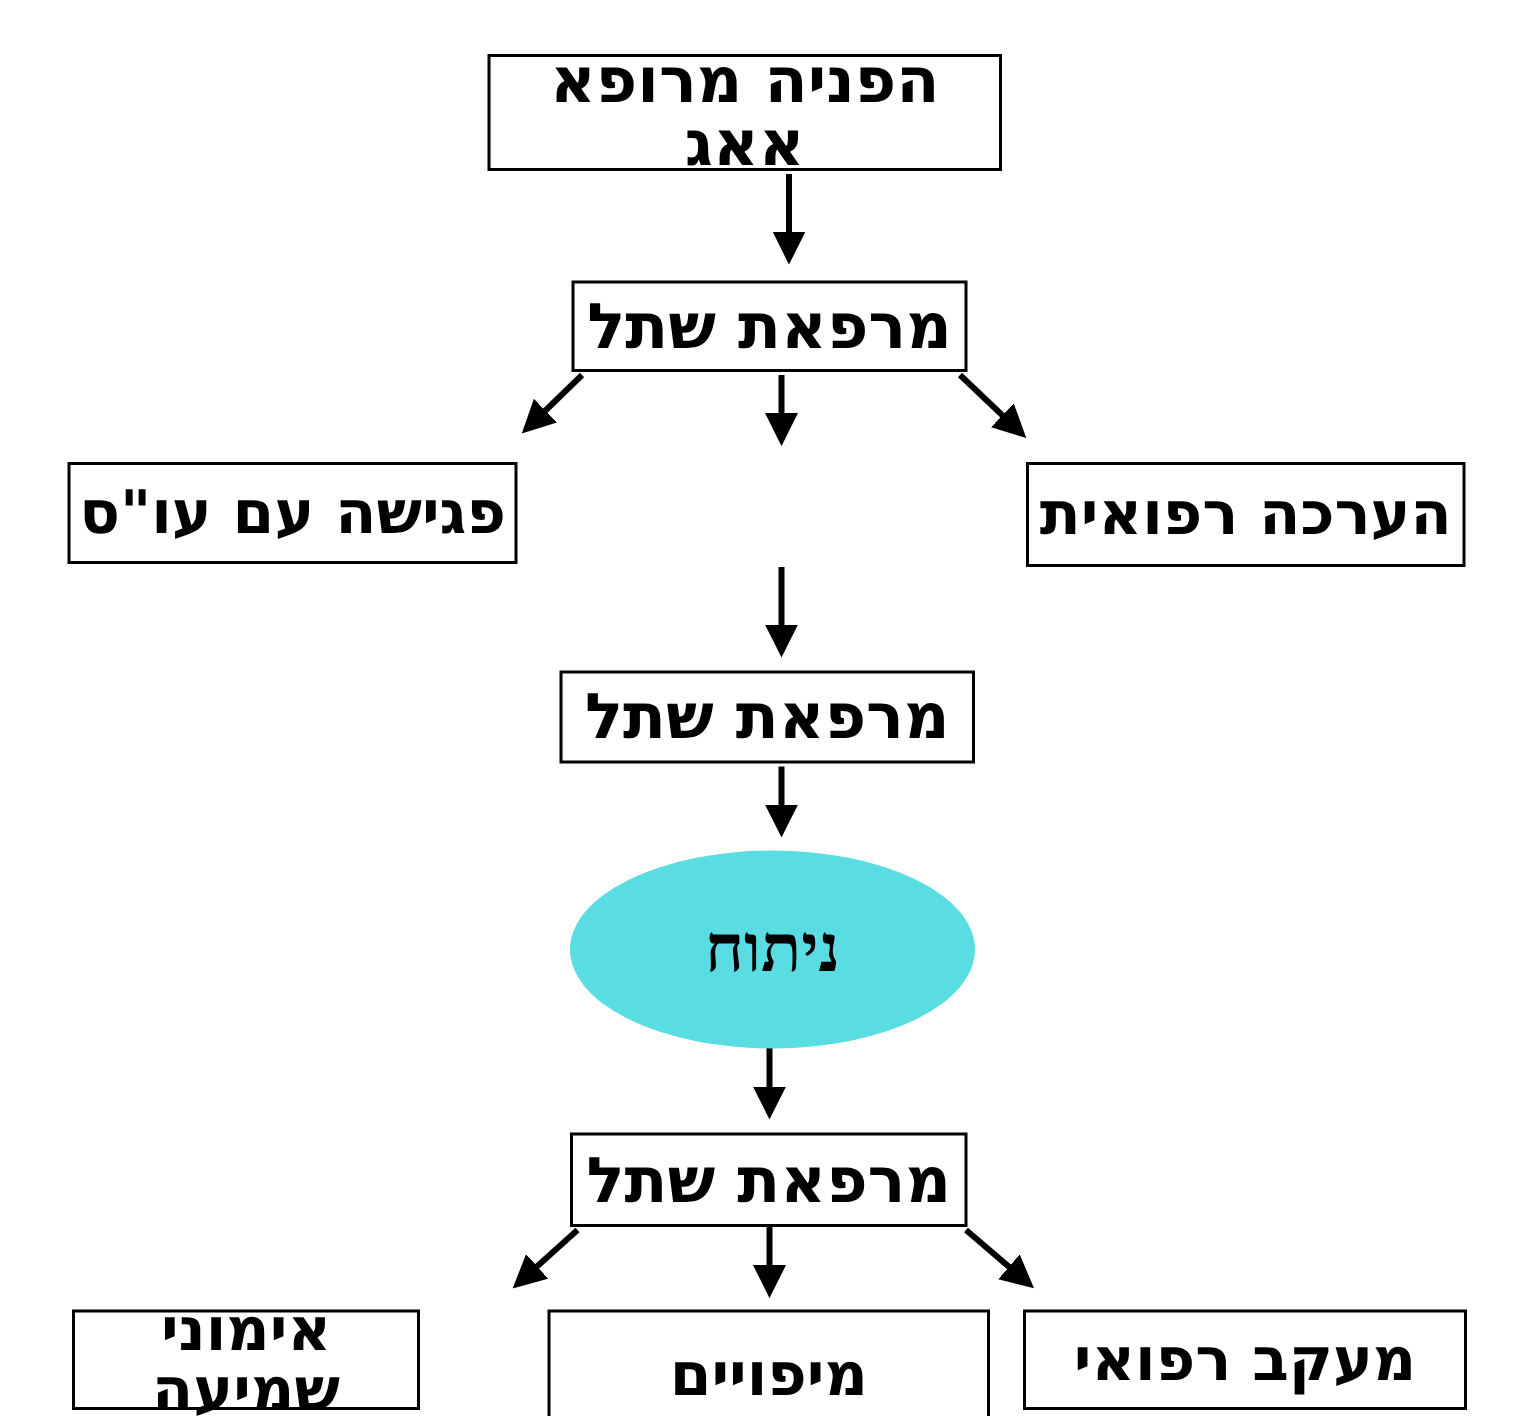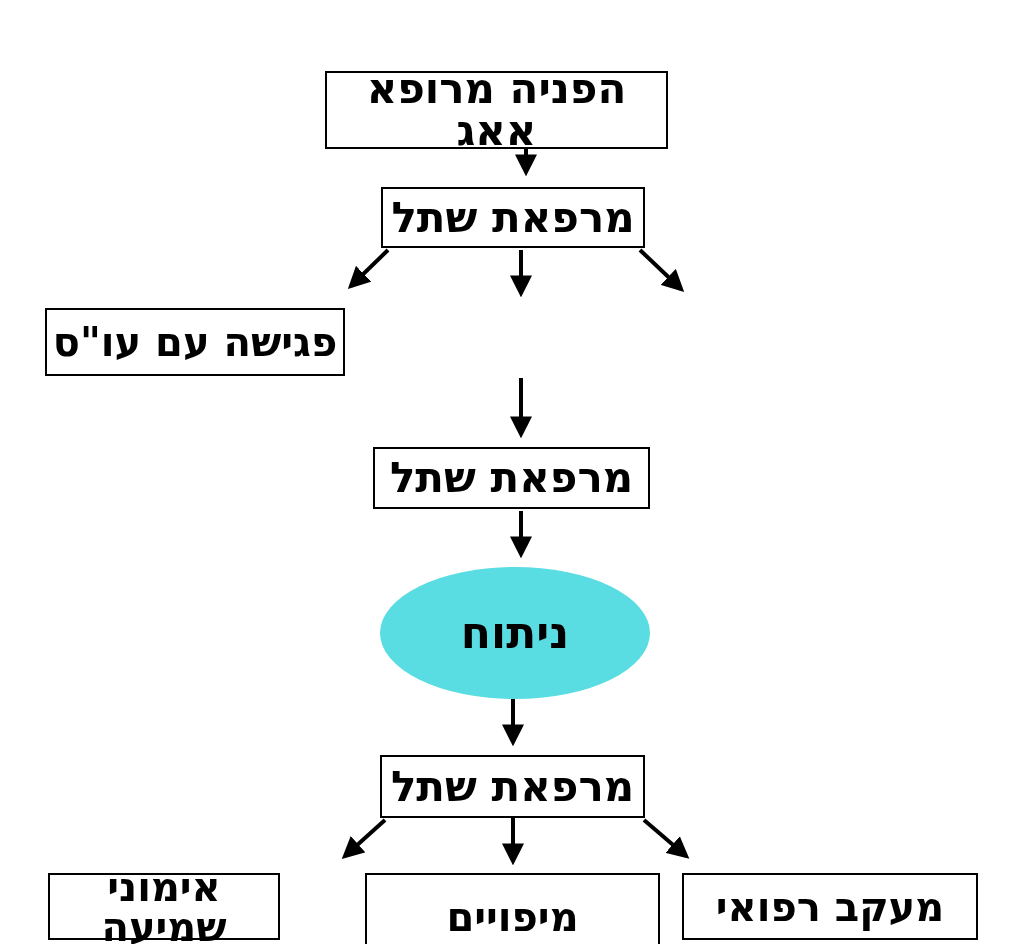--- a/index.html
+++ b/index.html
@@ -29,23 +29,24 @@
     direction: rtl;
     box-sizing: border-box;
   }
   .box {
     border: 2px solid #000000;
     background: #ffffff;
   }
   .ellipse {
     background: #5adde2;
     border-radius: 50%;
+    font-family: Liberation Serif, serif;
   }
   
-  .n-referral          { left: 325px; top: 36px;  width: 343px; height: 78px; font-size: 42px; margin-top: 35px; }
+  .n-referral          { left: 325px; top: 36px;  width: 343px; height: 78px; font-size: 42px; }
   .n-clinic-top        { left: 381px; top: 187px; width: 264px; height: 61px; font-size: 42px; }
   .n-social-worker     { left: 45px;  top: 308px; width: 300px; height: 68px; font-size: 40px; }
   .n-hearing-assess    { left: 361px; top: 308px; width: 304px; height: 68px; font-size: 40px; }
   .n-medical-assess    { left: 684px; top: 308px; width: 293px; height: 70px; font-size: 40px; }
   .n-clinic-mid        { left: 373px; top: 447px; width: 277px; height: 62px; font-size: 42px; }
   .n-surgery           { left: 380px; top: 567px; width: 270px; height: 132px; font-size: 44px; }
   .n-clinic-bottom     { left: 380px; top: 755px; width: 265px; height: 63px; font-size: 42px; }
   .n-hearing-training  { left: 48px;  top: 873px; width: 232px; height: 67px; font-size: 40px; }
   .n-mappings          { left: 365px; top: 873px; width: 295px; height: 88px; font-size: 40px; }
   .n-medical-followup  { left: 682px; top: 873px; width: 296px; height: 67px; font-size: 40px; }
@@ -81,20 +82,23 @@
 
   <div class="node box n-clinic-top">
     <span>מרפאת שתל</span>
   </div>
 
   <div class="node box n-social-worker">
     <span>פגישה עם עו"ס</span>
   </div>
 
 
+  <div class="node box n-medical-assess">
+    <span>הערכה רפואית</span>
+  </div>
 
   <div class="node box n-clinic-mid">
     <span>מרפאת שתל</span>
   </div>
 
   <div class="node ellipse n-surgery">
     <span>ניתוח</span>
   </div>
 
   <div class="node box n-clinic-bottom">

